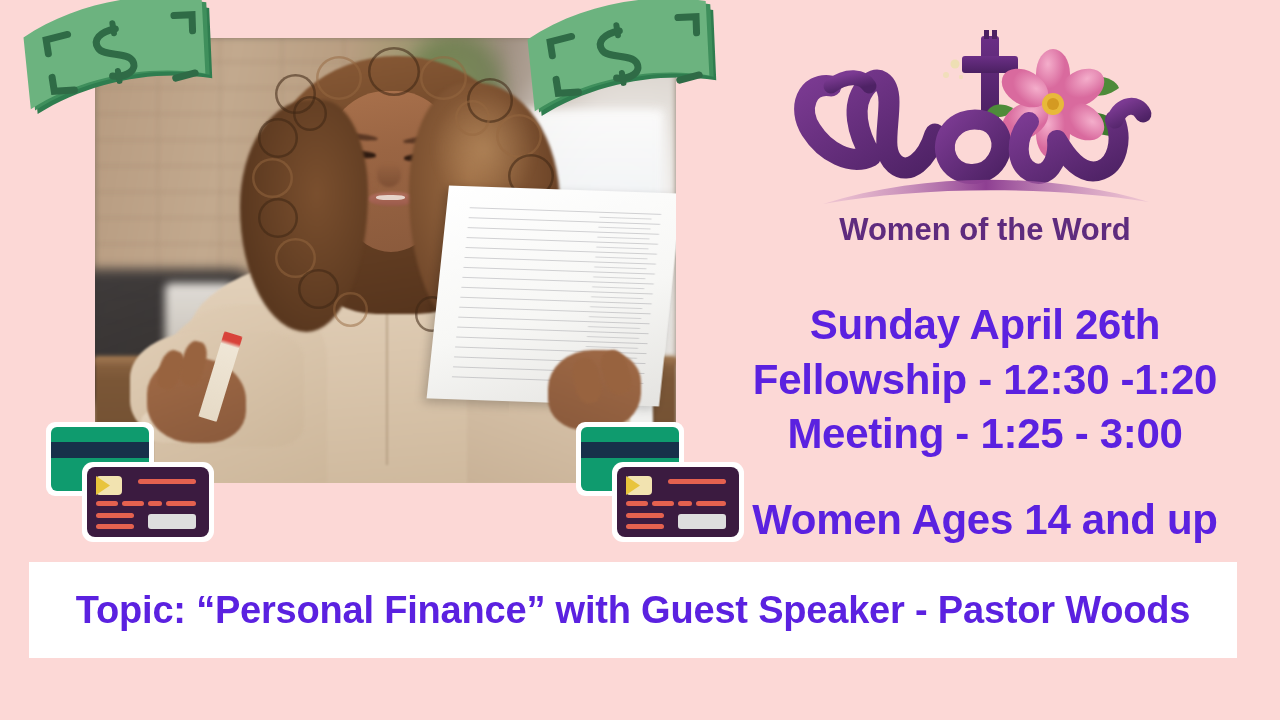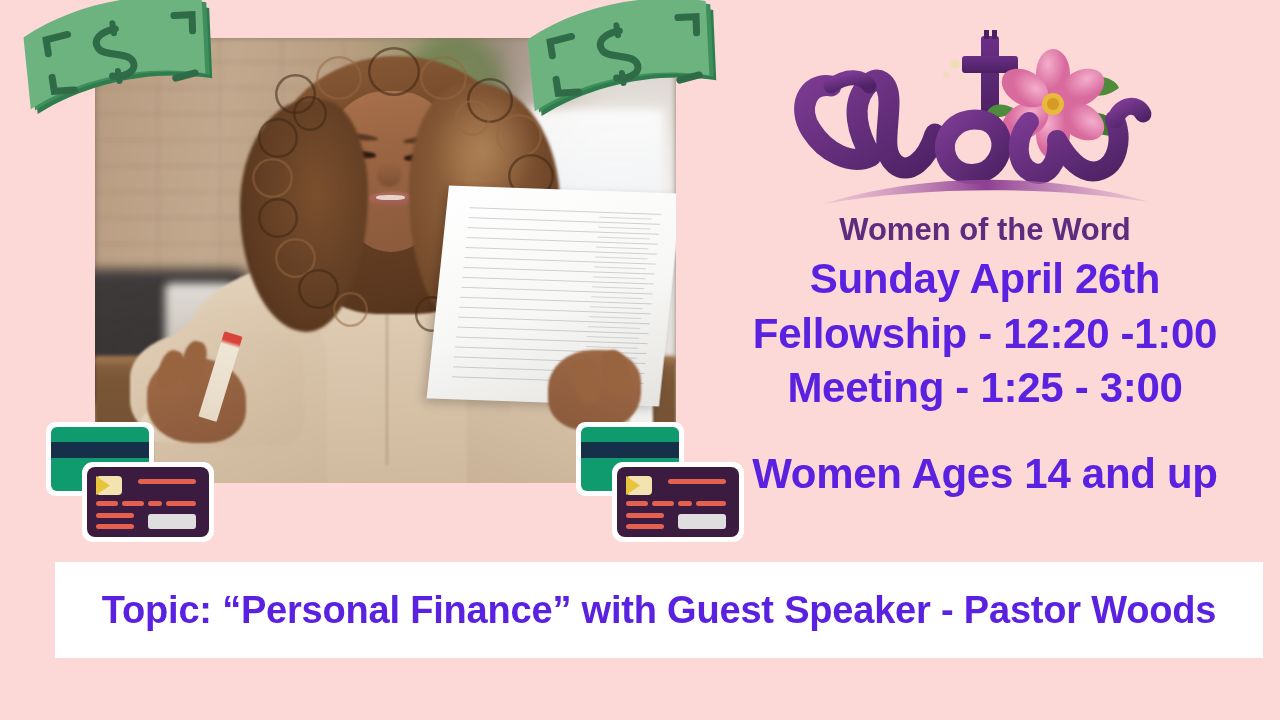--- a/index.html
+++ b/index.html
@@ -267,35 +267,35 @@
 
   
   .right-col {
     position:absolute; left:700px; top:24px; width:570px; height:520px;
     display:flex; flex-direction:column; align-items:center;
   }
   .logo-wrap { width:400px; height:228px; position:relative; }
   .logo-svg { width:100%; height:100%; display:block; }
 
   .info-block {
-    text-align:center;
+    margin-top:46px; text-align:center;
     color:#5B21E0; font-weight:700;
     font-size:42px; line-height:1.30;
     letter-spacing:-.3px;
   }
   .info-line { white-space:nowrap; }
   .ages-line {
     margin-top:34px; text-align:center;
     color:#5B21E0; font-weight:700; font-size:42px;
     letter-spacing:-.3px; white-space:nowrap;
   }
 
   
   .banner {
-    position:absolute; left:55px; top:562px; width:1208px; height:96px;
+    position:absolute; left:29px; top:562px; width:1208px; height:96px;
     background:#ffffff;
     display:flex; align-items:center; justify-content:center;
   }
   .banner-text {
     color:#5B21E0; font-weight:700; font-size:38px;
     letter-spacing:-.2px; white-space:nowrap;
     transform:scaleX(1.0);
   }
 </style>
 </head>
@@ -536,21 +536,21 @@
         </g>
 
         <path d="M38 180 C140 148, 262 148, 364 178 C262 162, 140 162, 38 180 Z" fill="url(#swg)"></path>
 
         <text x="200" y="216" text-anchor="middle" font-family="Liberation Sans, sans-serif" font-size="31" font-weight="700" fill="#5E2B7E">Women of the Word</text>
       </svg>
     </div>
 
     <div class="info-block">
       <div class="info-line">Sunday April 26th</div>
-      <div class="info-line">Fellowship - 12:20 -1:00</div>
+      <div class="info-line">Fellowship - 12:30 -1:20</div>
       <div class="info-line">Meeting - 1:25 - 3:00</div>
     </div>
 
     <div class="ages-line">Women Ages 14 and up</div>
   </div>
 
   <div class="banner">
     <div class="banner-text">Topic: “Personal Finance” with Guest Speaker - Pastor Woods</div>
   </div>
 

